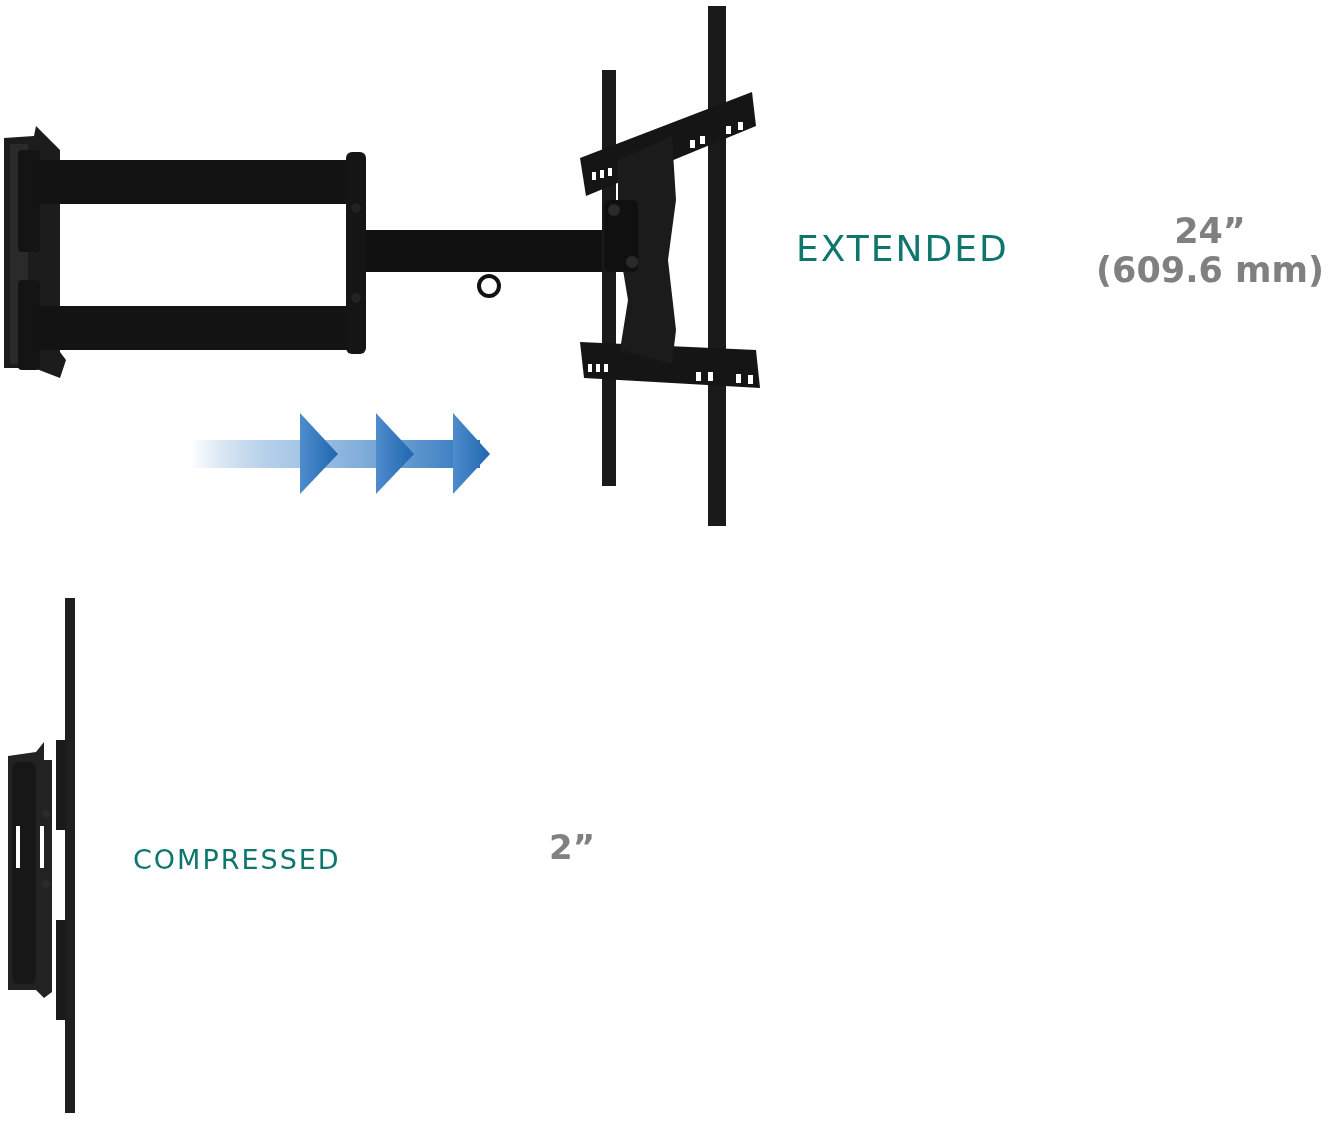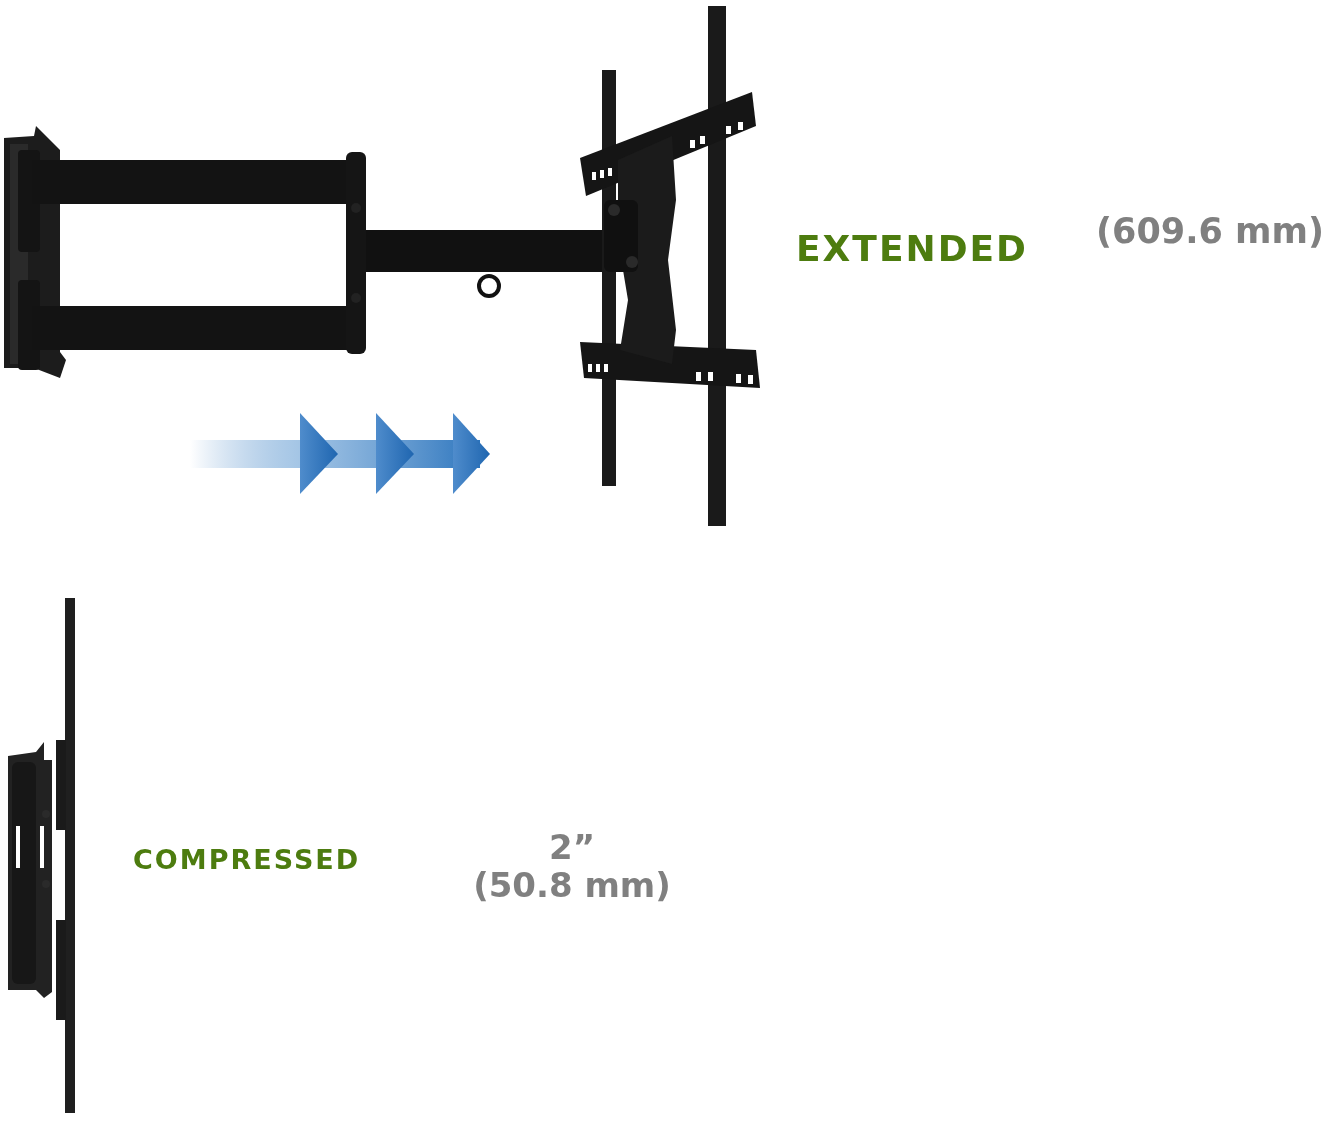--- a/index.html
+++ b/index.html
@@ -1,17 +1,17 @@
 <!DOCTYPE html>
 <html><head>
 <meta charset="utf-8">
 <style>
   html, body { margin:0; padding:0; background:#ffffff; }
   body { width:1334px; height:1122px; position:relative; overflow:hidden; font-family:"DejaVu Sans", sans-serif; }
-  .label-blue { position:absolute; color:#4d7c0f; font-weight:bold; letter-spacing:2px; white-space:nowrap; }
+  .label-blue { position:absolute; color:#0f766e; font-weight:normal; letter-spacing:2px; white-space:nowrap; }
   .label-gray { position:absolute; color:#808080; font-weight:bold; text-align:center; white-space:nowrap; line-height:1.12; }
   svg { position:absolute; left:0; top:0; }
 </style>
 </head>
 <body>
 
 <svg width="1334" height="1122" viewBox="0 0 1334 1122">
   <defs>
     <linearGradient id="shaft" x1="0" y1="0" x2="1" y2="0">
       <stop offset="0" stop-color="#2b74bd" stop-opacity="0"></stop>
@@ -90,20 +90,20 @@
     <rect x="12" y="762" width="24" height="222" rx="6" fill="#171717"></rect>
     <rect x="16" y="826" width="4" height="42" fill="#ffffff"></rect>
     <rect x="40" y="826" width="4" height="42" fill="#ffffff"></rect>
     <circle cx="46" cy="814" r="4" fill="#2a2a2a"></circle>
     <circle cx="46" cy="884" r="4" fill="#2a2a2a"></circle>
   </g>
 </svg>
 
 <div class="label-blue" style="left:796px; top:228px; font-size:36px;">EXTENDED</div>
 <div class="label-gray" style="left:1086px; top:212px; width:248px; font-size:35px;">
+  <div>24”</div>
   <div>(609.6 mm)</div>
 </div>
 
 <div class="label-blue" style="left:133px; top:844px; font-size:27px;">COMPRESSED</div>
 <div class="label-gray" style="left:466px; top:828px; width:212px; font-size:34px;">
   <div>2”</div>
-  <div>(50.8 mm)</div>
 </div>
 
 </body></html>

